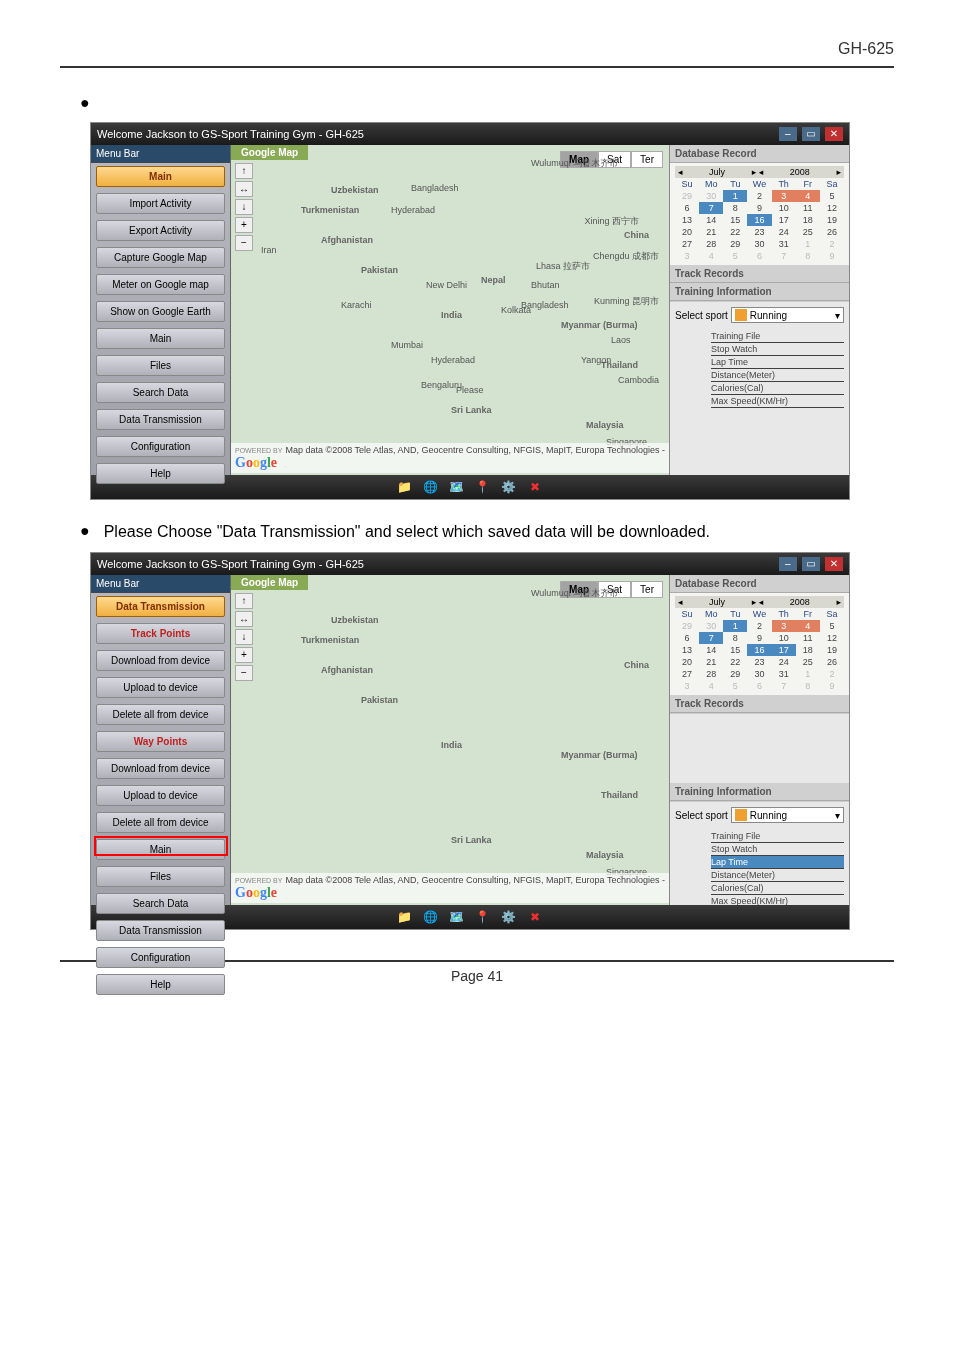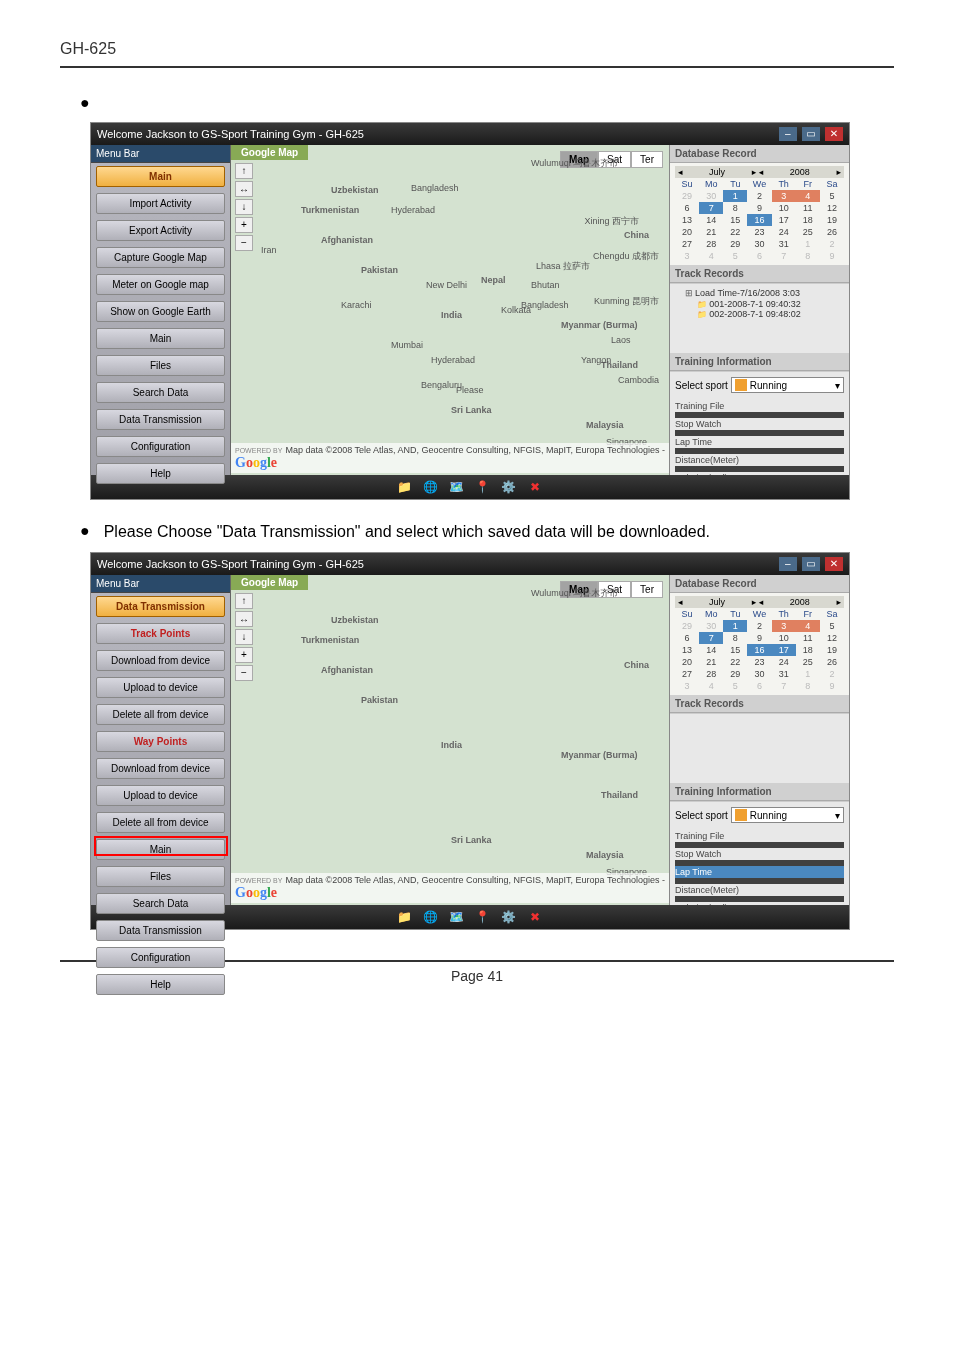--- a/index.html
+++ b/index.html
@@ -1,17 +1,17 @@
 <!DOCTYPE html>
 <html><head>
 <meta charset="utf-8">
 <style>
   * { margin: 0; padding: 0; box-sizing: border-box; }
   body { font-family: Arial, sans-serif; background: #fff; width: 954px; margin: 0 auto; padding: 40px 60px; }
-  .doc-header { text-align: left; font-size: 16px; color: #333; margin-bottom: 8px; }
+  .doc-header { text-align: right; font-size: 16px; color: #333; margin-bottom: 8px; }
   .doc-hr { border: none; border-top: 2px solid #333; margin-bottom: 24px; }
   .bullet-row { display: flex; align-items: flex-start; margin: 10px 0 6px 20px; font-size: 16px; }
   .bullet-dot { font-size: 16px; margin-right: 14px; line-height: 1.4; }
   .bullet-text { line-height: 1.5; }
   .screenshot {
     width: 760px;
     margin: 8px 0 20px 30px;
     border: 1px solid #888;
     background: #e8e8e8;
     font-family: Tahoma, sans-serif;
@@ -204,23 +204,24 @@
   }
   .sport-icon {
     width: 12px; height: 12px;
     background: #f0a030;
     display: inline-block;
   }
   .info-row {
     display: flex;
     justify-content: space-between;
     padding: 1px 0;
-    border-bottom: 6px solid #404040;
+    border-bottom: 1px solid #404040;
     font-size: 9px;
     color: #444;
+    margin-left: 36px;
   }
   .info-row.sel { background: #4a88c0; color: #fff; }
   .bottom-bar {
     height: 24px;
     background: linear-gradient(#3a3a3a, #1a1a1a);
     display: flex;
     justify-content: center;
     align-items: center;
     gap: 10px;
   }
@@ -404,25 +405,20 @@
               <div class="cal-d dim">3</div>
               <div class="cal-d dim">4</div>
               <div class="cal-d dim">5</div>
               <div class="cal-d dim">6</div>
               <div class="cal-d dim">7</div>
               <div class="cal-d dim">8</div>
               <div class="cal-d dim">9</div>
             </div>
         </div>
         <div class="rp-header">Track Records</div>
-        <div class="rp-section" style="height:70px">
-          <div class="tree-item">Load Time-7/16/2008 3:03</div>
-          <div class="tree-sub">001-2008-7-1 09:40:32</div>
-          <div class="tree-sub">002-2008-7-1 09:48:02</div>
-        </div>
         <div class="rp-header">Training Information</div>
         <div class="rp-section">
           <div class="sport-row">
             <span>Select sport</span>
             <div class="sport-select">
               <span class="sport-icon"></span>
               <span>Running</span>
               <span style="margin-left:auto">▾</span>
             </div>
           </div>

